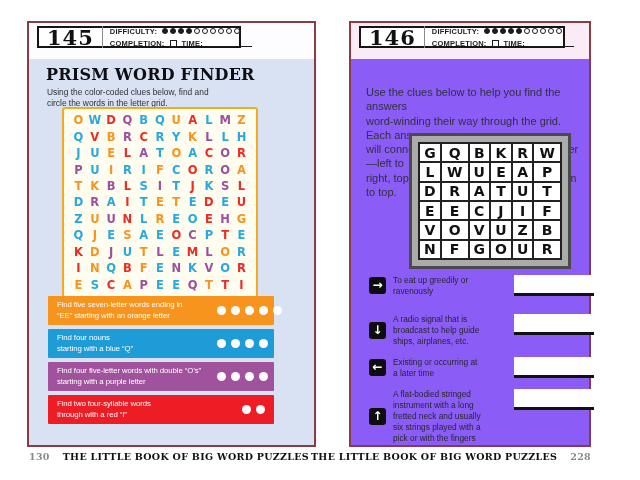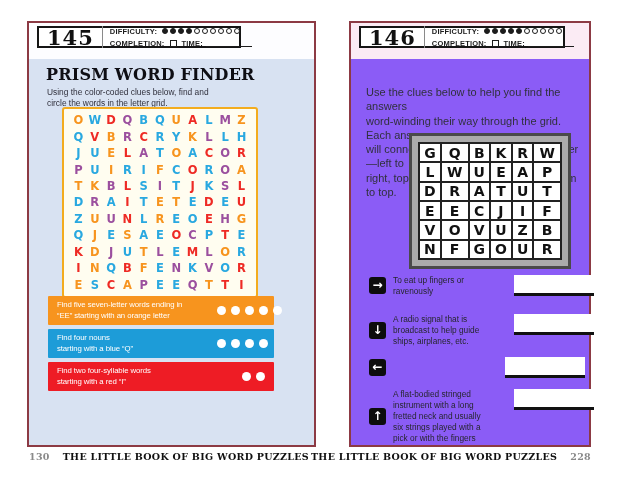--- a/index.html
+++ b/index.html
@@ -285,23 +285,33 @@
         <div class="bar" style="background: rgb(29, 156, 216);">
           <div class="bar-text">Find four nouns
 starting with a blue “Q”</div>
           <div class="circles">
             <span class="circle"></span>
             <span class="circle"></span>
             <span class="circle"></span>
             <span class="circle"></span>
           </div>
         </div>
+        <div class="bar" style="background: rgb(160, 82, 156);">
+          <div class="bar-text">Find four five-letter words with double “O’s”
+starting with a purple letter</div>
+          <div class="circles">
+            <span class="circle"></span>
+            <span class="circle"></span>
+            <span class="circle"></span>
+            <span class="circle"></span>
+          </div>
+        </div>
         <div class="bar" style="background: rgb(238, 28, 37);">
           <div class="bar-text">Find two four-syllable words
-starting with a red “I”</div>
+through with a red “I”</div>
           <div class="circles">
             <span class="circle"></span>
             <span class="circle"></span>
           </div>
         </div>
       </div>
   </div>
 
   <div class="page page-right">
     <div class="strip"></div>
@@ -386,33 +396,35 @@
               <td>O</td>
               <td>U</td>
               <td>R</td>
             </tr>
           </tbody>
         </table>
     </div>
     <div class="dclues" id="dclues">
         <div class="dclue" style="top: 0px;">
           <span class="arrow-chip">→</span>
-          <div class="dclue-text">To eat up fingers or
+          <div class="dclue-text">To eat up greedily or
 ravenously</div>
           <div class="answer-blank"></div>
         </div>
         <div class="dclue" style="top: 39px;">
           <span class="arrow-chip">↓</span>
           <div class="dclue-text">A radio signal that is
 broadcast to help guide
 ships, airplanes, etc.</div>
           <div class="answer-blank"></div>
         </div>
         <div class="dclue" style="top: 82px;">
           <span class="arrow-chip">←</span>
+          <div class="dclue-text">Existing or occurring at
+a later time</div>
           <div class="answer-blank"></div>
         </div>
         <div class="dclue" style="top: 114px;">
           <span class="arrow-chip">↑</span>
           <div class="dclue-text">A flat-bodied stringed
 instrument with a long
 fretted neck and usually
 six strings played with a
 pick or with the fingers</div>
           <div class="answer-blank"></div>

